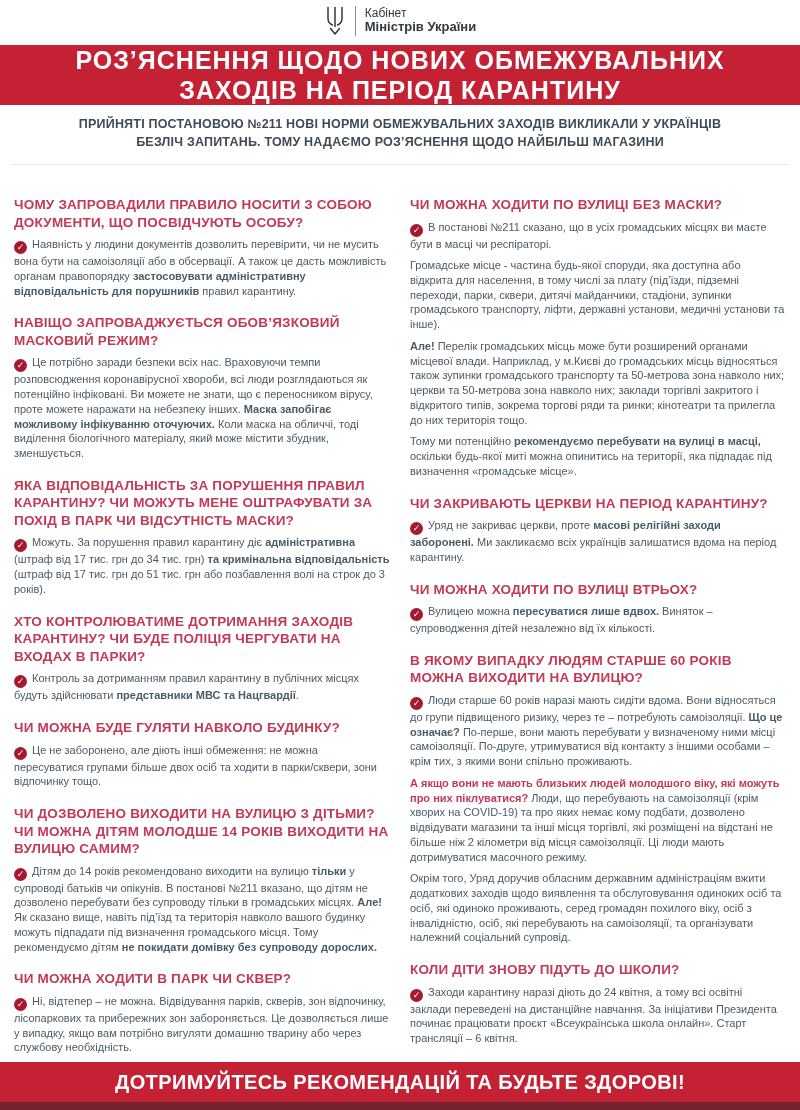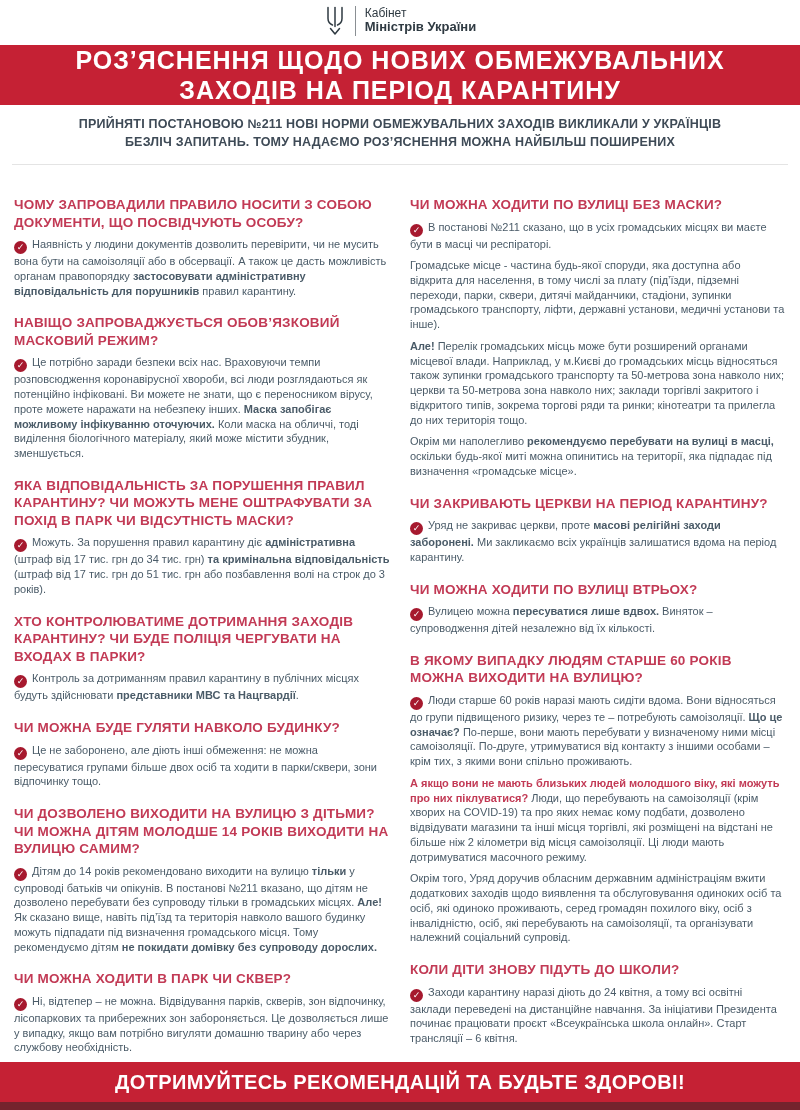--- a/index.html
+++ b/index.html
@@ -62,21 +62,21 @@
     </div>
   </header>
 
   <div class="banner">
     <div>РОЗ’ЯСНЕННЯ ЩОДО НОВИХ ОБМЕЖУВАЛЬНИХ</div>
     <div>ЗАХОДІВ НА ПЕРІОД КАРАНТИНУ</div>
   </div>
 
   <div class="intro">
     <div>ПРИЙНЯТІ ПОСТАНОВОЮ №211 НОВІ НОРМИ ОБМЕЖУВАЛЬНИХ ЗАХОДІВ ВИКЛИКАЛИ У УКРАЇНЦІВ</div>
-    <div>БЕЗЛІЧ ЗАПИТАНЬ. ТОМУ НАДАЄМО РОЗ’ЯСНЕННЯ МОЖНА НАЙБІЛЬШ ПОШИРЕНИХ</div>
+    <div>БЕЗЛІЧ ЗАПИТАНЬ. ТОМУ НАДАЄМО РОЗ’ЯСНЕННЯ ЩОДО НАЙБІЛЬШ МАГАЗИНИ</div>
   </div>
 
   <div class="divider"></div>
 
   <main class="content">
     <div class="col" id="col-left">
         <section>
           <h3>ЧОМУ ЗАПРОВАДИЛИ ПРАВИЛО НОСИТИ З СОБОЮ ДОКУМЕНТИ, ЩО ПОСВІДЧУЮТЬ ОСОБУ?</h3>
           <p><span class="check">✓</span><span>Наявність у людини документів дозволить перевірити, чи не мусить вона бути на самоізоляції або в обсервації. А також це дасть можливість органам правопорядку </span><span class="b">застосовувати адміністративну відповідальність для порушників</span><span> правил карантину.</span></p>
         </section>
@@ -106,21 +106,21 @@
           <p><span class="rb">Як тепер вигулювати домашніх тварин?</span></p>
           <p><span>Як і раніше, ви можете вигулювати домашніх тварин, проте не більше ніж вдвох. Вигул домашніх тварин в парках та скверах дозволяється лише однією людиною.</span></p>
         </section>
       </div>
     <div class="col" id="col-right">
         <section>
           <h3>ЧИ МОЖНА ХОДИТИ ПО ВУЛИЦІ БЕЗ МАСКИ?</h3>
           <p><span class="check">✓</span><span>В постанові №211 сказано, що в усіх громадських місцях ви маєте бути в масці чи респіраторі.</span></p>
           <p><span>Громадське місце - частина будь-якої споруди, яка доступна або відкрита для населення, в тому числі за плату (під’їзди, підземні переходи, парки, сквери, дитячі майданчики, стадіони, зупинки громадського транспорту, ліфти, державні установи, медичні установи та інше).</span></p>
           <p><span class="b">Але!</span><span> Перелік громадських місць може бути розширений органами місцевої влади. Наприклад, у м.Києві до громадських місць відносяться також зупинки громадського транспорту та 50-метрова зона навколо них; церкви та 50-метрова зона навколо них; заклади торгівлі закритого і відкритого типів, зокрема торгові ряди та ринки; кінотеатри та прилегла до них територія тощо.</span></p>
-          <p><span>Окрім ми наполегливо </span><span class="b">рекомендуємо перебувати на вулиці в масці,</span><span> оскільки будь-якої миті можна опинитись на території, яка підпадає під визначення «громадське місце».</span></p>
+          <p><span>Тому ми потенційно </span><span class="b">рекомендуємо перебувати на вулиці в масці,</span><span> оскільки будь-якої миті можна опинитись на території, яка підпадає під визначення «громадське місце».</span></p>
         </section>
         <section>
           <h3>ЧИ ЗАКРИВАЮТЬ ЦЕРКВИ НА ПЕРІОД КАРАНТИНУ?</h3>
           <p><span class="check">✓</span><span>Уряд не закриває церкви, проте </span><span class="b">масові релігійні заходи заборонені.</span><span> Ми закликаємо всіх українців залишатися вдома на період карантину.</span></p>
         </section>
         <section>
           <h3>ЧИ МОЖНА ХОДИТИ ПО ВУЛИЦІ ВТРЬОХ?</h3>
           <p><span class="check">✓</span><span>Вулицею можна </span><span class="b">пересуватися лише вдвох.</span><span> Виняток – супроводження дітей незалежно від їх кількості.</span></p>
         </section>
         <section>

